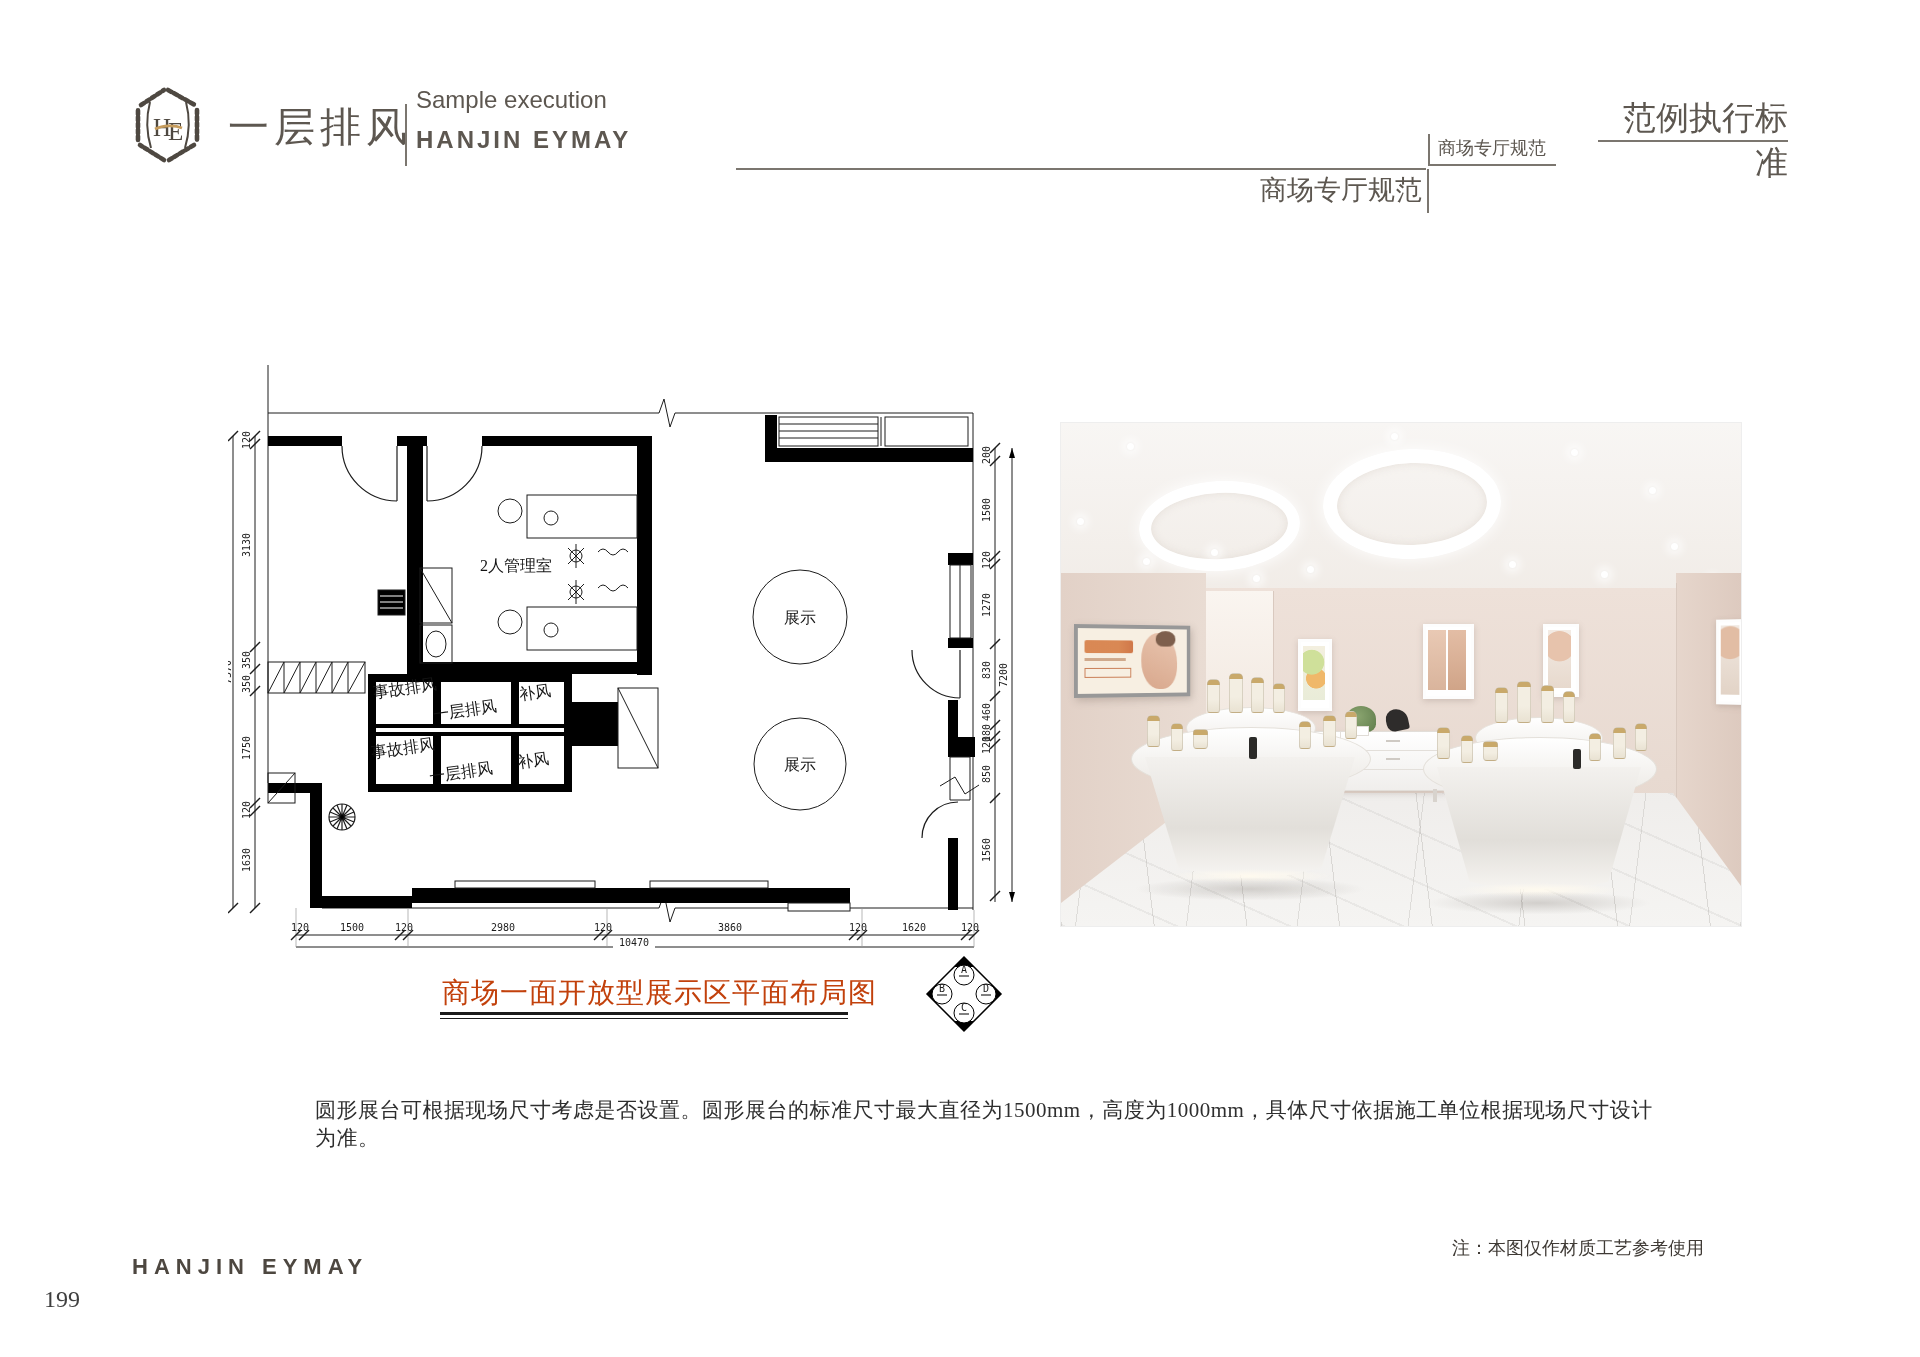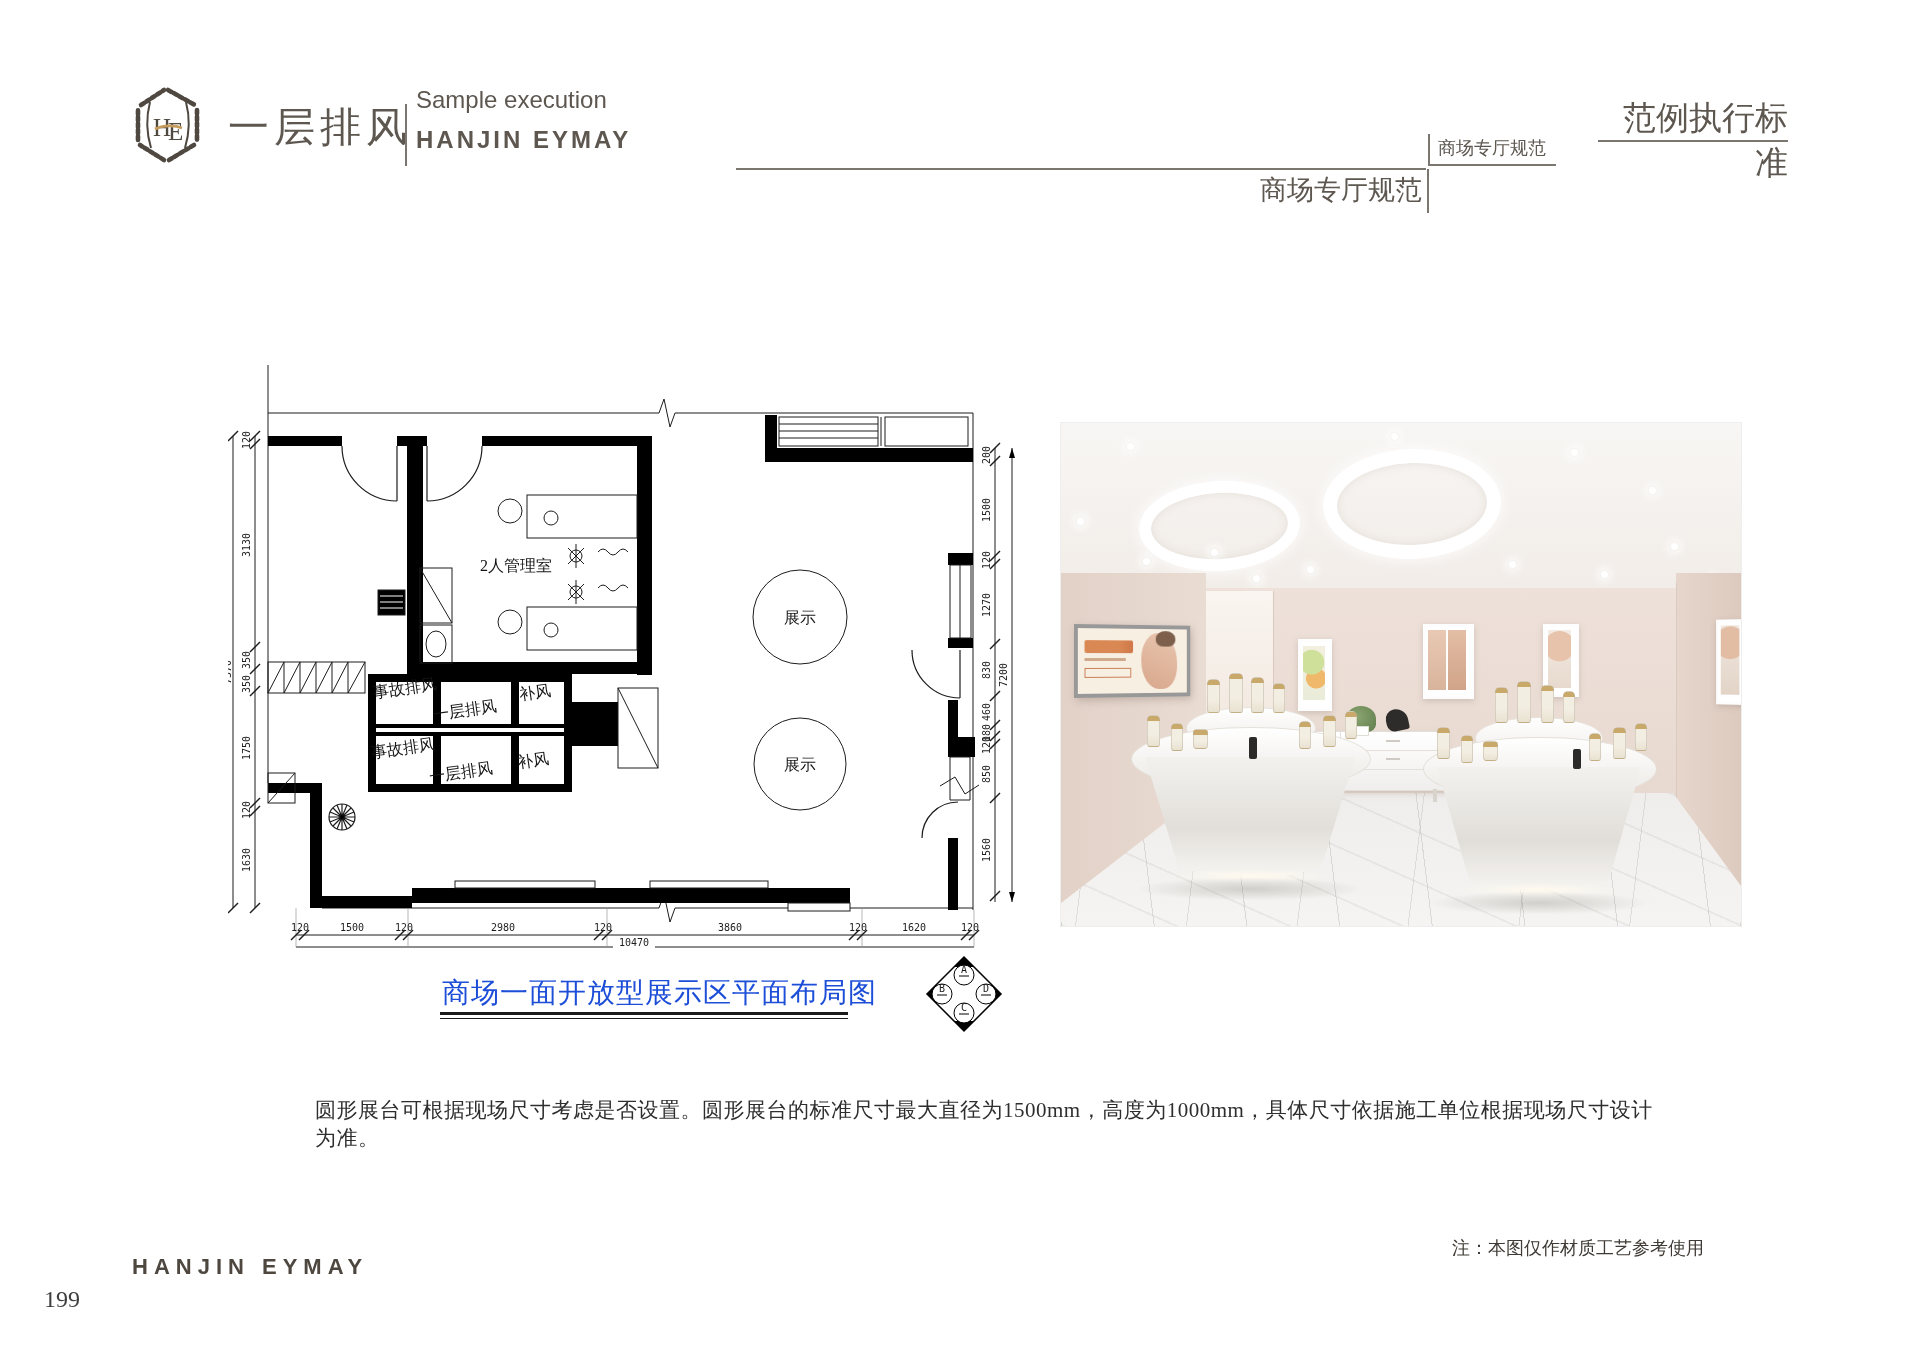--- a/index.html
+++ b/index.html
@@ -289,21 +289,21 @@
       <text class="dim" transform="rotate(-90 762 310)" x="762" y="310" text-anchor="middle">830</text>
       <text class="dim" transform="rotate(-90 762 352)" x="762" y="352" text-anchor="middle">460</text>
       <text class="dim" transform="rotate(-90 762 373)" x="762" y="373" text-anchor="middle">180</text>
       <text class="dim" transform="rotate(-90 762 385)" x="762" y="385" text-anchor="middle">120</text>
       <text class="dim" transform="rotate(-90 762 414)" x="762" y="414" text-anchor="middle">850</text>
       <text class="dim" transform="rotate(-90 762 490)" x="762" y="490" text-anchor="middle">1560</text>
       <text class="dim" transform="rotate(-90 779 315)" x="779" y="315" text-anchor="middle">7200</text>
     </g>
   </svg>
 
-  <div class="abs" style="left:442px;top:974px;font-size:28px;letter-spacing:1px;color:#1d4ed8;">商场一面开放型展示区平面布局图</div>
+  <div class="abs" style="left:442px;top:974px;font-size:28px;letter-spacing:1px;color:#c2410c;">商场一面开放型展示区平面布局图</div>
   <div class="abs" style="left:440px;top:1012px;width:408px;height:3px;border-top:3px solid #1a1a1a;border-bottom:1px solid #1a1a1a;"></div>
 
   <div id="photo" class="abs" style="left:1060px;top:422px;width:680px;height:503px;">
 
     <div class="abs" style="left:0;top:0;width:680px;height:175px;background:linear-gradient(180deg,#f8f6f4,#f1ece7);"></div>
     <div class="abs ring" style="left:78px;top:58px;width:137px;height:66px;border-width:12px;transform:rotate(-3deg);"></div>
     <div class="abs ring" style="left:262px;top:26px;width:150px;height:82px;border-width:14px;transform:rotate(-2deg);"></div>
     <div class="abs dot" style="left:66px;top:20px;"></div>
     <div class="abs dot" style="left:16px;top:95px;"></div>
     <div class="abs dot" style="left:82px;top:135px;"></div>

